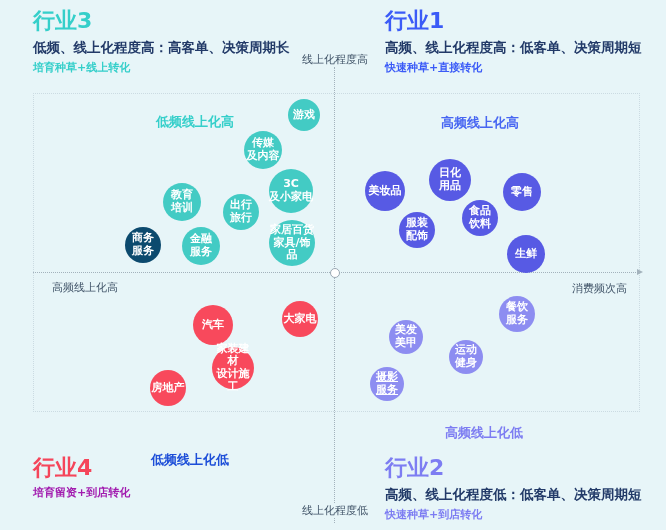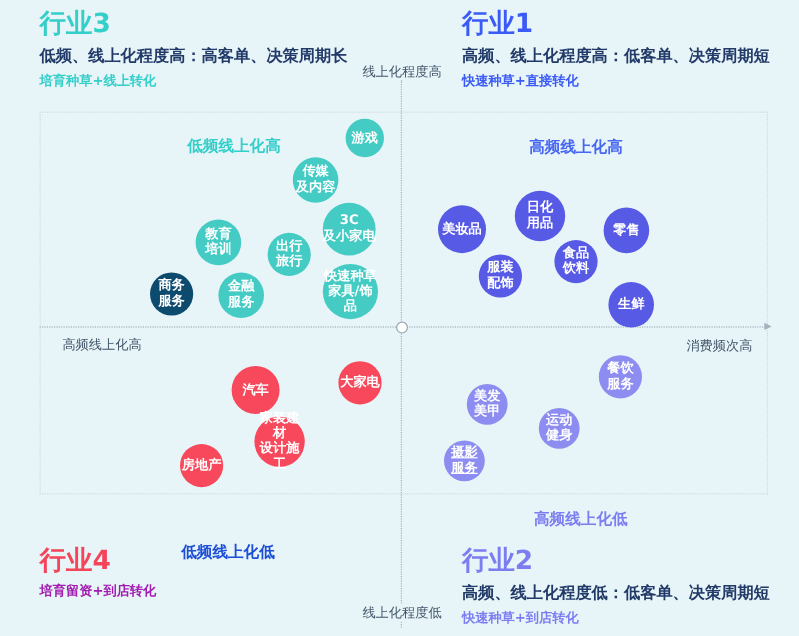--- a/index.html
+++ b/index.html
@@ -76,21 +76,21 @@
       <div class="bubble" style="left: 269px; top: 169px; height: 44px; width: 44px; background: rgb(67, 203, 196);">3C
 及小家电</div>
       <div class="bubble" style="left: 163px; top: 183px; height: 38px; width: 38px; background: rgb(67, 203, 196);">教育
 培训</div>
       <div class="bubble" style="left: 223px; top: 194px; height: 36px; width: 36px; background: rgb(67, 203, 196);">出行
 旅行</div>
       <div class="bubble" style="left: 125px; top: 227px; height: 36px; width: 36px; background: #0c4a6e;">商务
 服务</div>
       <div class="bubble" style="left: 182px; top: 227px; height: 38px; width: 38px; background: rgb(67, 203, 196);">金融
 服务</div>
-      <div class="bubble" style="left: 269px; top: 220px; height: 46px; width: 46px; background: rgb(67, 203, 196);">快速种草
+      <div class="bubble" style="left: 269px; top: 220px; height: 46px; width: 46px; background: rgb(67, 203, 196);">家居百货
 家具/饰品</div>
       <div class="qlabel" style="left: 480px; top: 123px; color: rgb(71, 102, 242);">高频线上化高</div>
       <div class="bubble" style="left: 365px; top: 171px; height: 40px; width: 40px; background: rgb(87, 90, 228);">美妆品</div>
       <div class="bubble" style="left: 429px; top: 159px; height: 42px; width: 42px; background: rgb(87, 90, 228);">日化
 用品</div>
       <div class="bubble" style="left: 503px; top: 173px; height: 38px; width: 38px; background: rgb(87, 90, 228);">零售</div>
       <div class="bubble" style="left: 399px; top: 212px; height: 36px; width: 36px; background: rgb(87, 90, 228);">服装
 配饰</div>
       <div class="bubble" style="left: 462px; top: 200px; height: 36px; width: 36px; background: rgb(87, 90, 228);">食品
 饮料</div>

